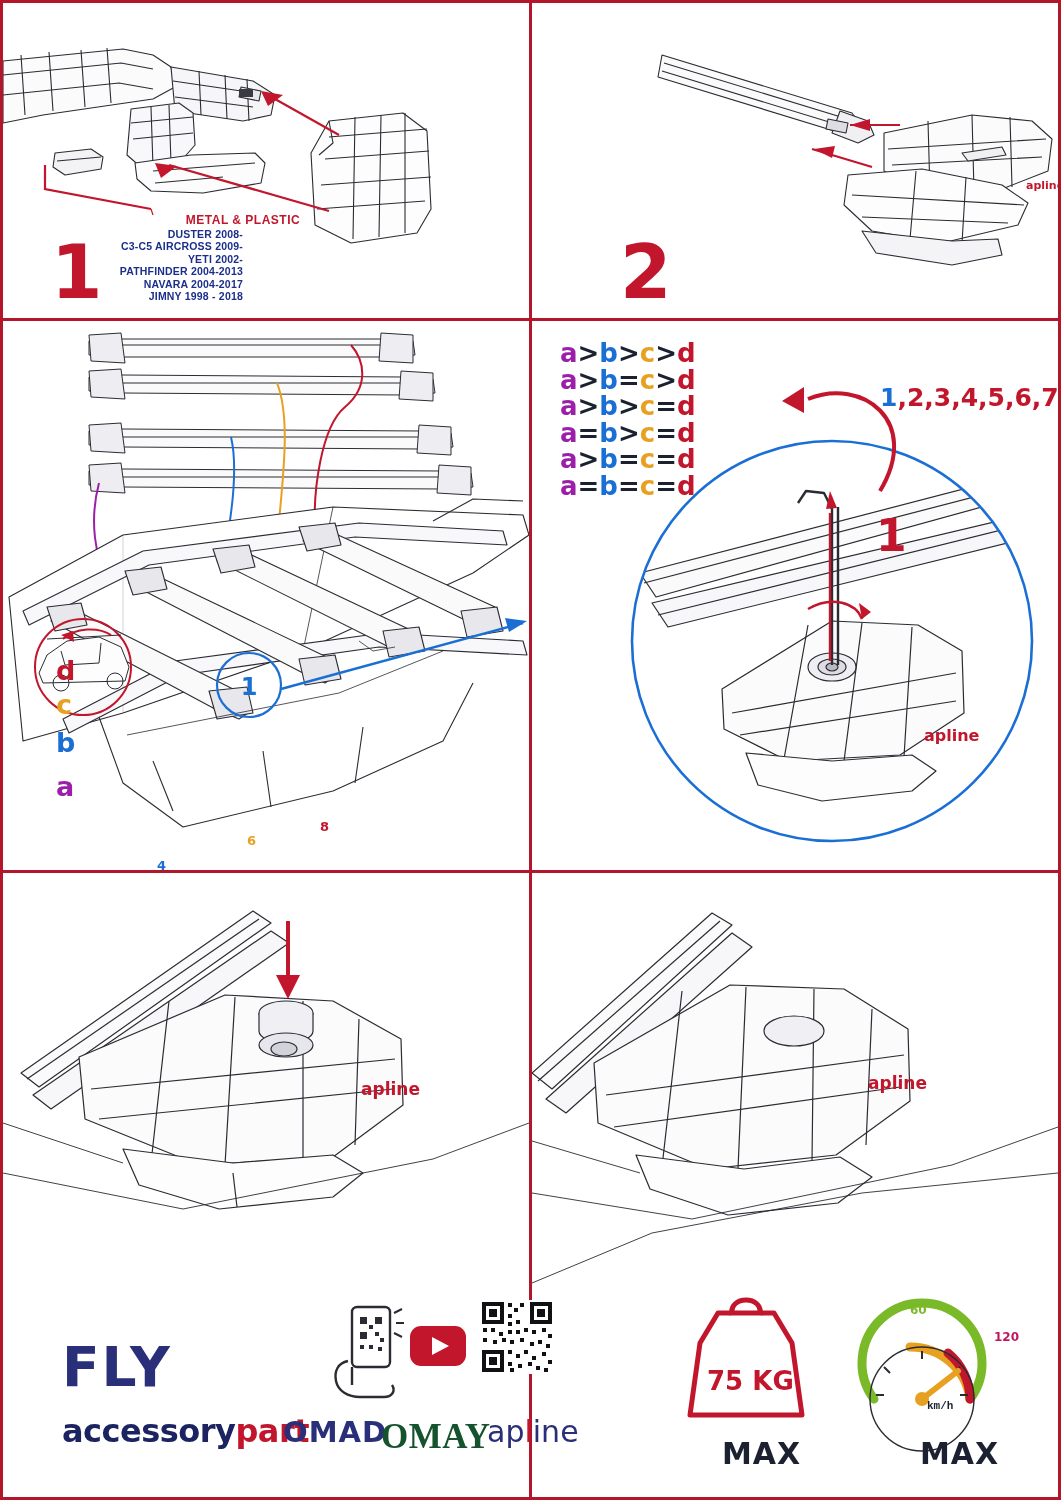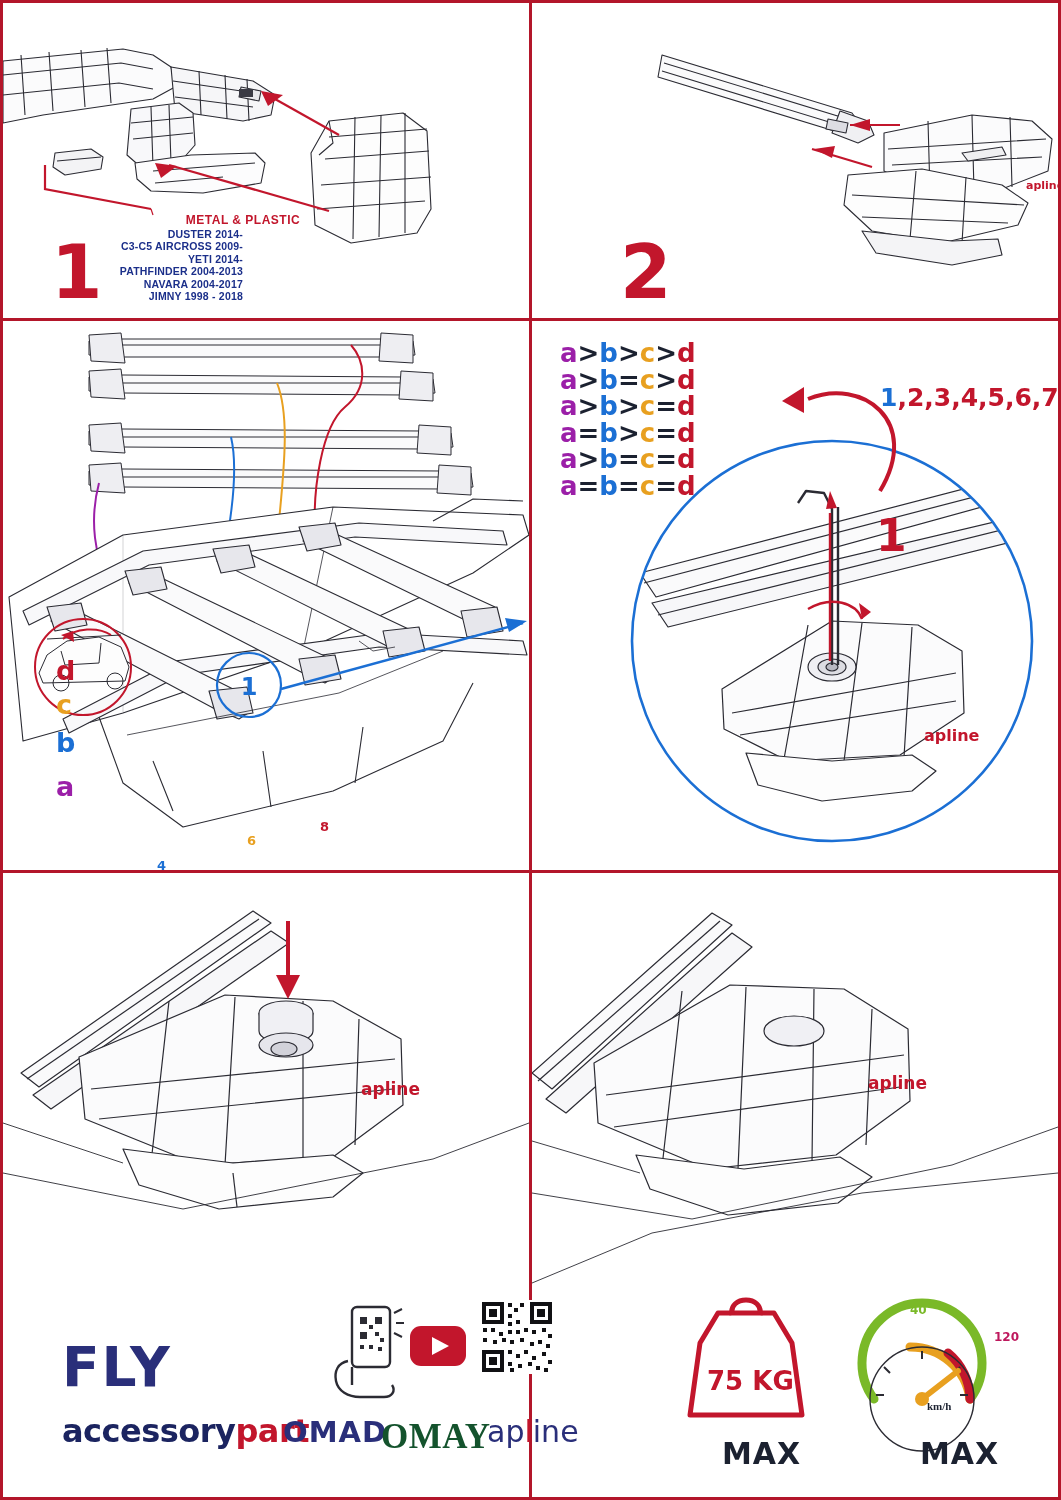--- a/index.html
+++ b/index.html
@@ -44,21 +44,21 @@
   .acc-a{color:#1b2460;}
   .acc-b{color:#c2162c;margin-top:6px;}
   .omad{position:absolute;left:283px;top:1418px;font-family:"DejaVu Sans",sans-serif;font-size:29px;font-weight:700;color:#2a2f7a;letter-spacing:1px;line-height:1;}
   .omay{position:absolute;left:381px;top:1419px;font-family:Liberation Serif, serif;font-size:35px;font-weight:700;color:#14532d;letter-spacing:.5px;line-height:1;}
   .apline{position:absolute;left:487px;top:1417px;font-family:"DejaVu Sans",sans-serif;font-size:30px;color:#2a2f7a;line-height:1;letter-spacing:0px;}
   .apline b{color:#c2162c;font-weight:400;}
 
   
   .maxlabel{position:absolute;font-family:"DejaVu Sans",sans-serif;font-size:30px;font-weight:700;color:#1b2130;letter-spacing:1px;}
   .kgtext{position:absolute;font-family:"DejaVu Sans",sans-serif;font-size:26px;font-weight:700;color:#c2162c;}
-  .kmh{position:absolute;font-family:Liberation Serif, serif;font-size:11px;font-weight:700;color:#1b2130;}
+  .kmh{position:absolute;font-family:Liberation Mono, monospace;font-size:11px;font-weight:700;color:#1b2130;}
   .spd-num{position:absolute;font-family:"DejaVu Sans",sans-serif;font-size:12px;font-weight:700;}
 </style>
 </head>
 <body>
 
 <div class="sheet">
 
   <div class="rule rule-h" style="top:0;"></div>
   <div class="rule rule-h" style="top:318px;"></div>
   <div class="rule rule-h" style="top:870px;"></div>
@@ -111,23 +111,23 @@
       </g>
 
       <g stroke="#c2162c" stroke-width="1.2" fill="none">
         <path d="M148 206 L150 212"></path>
       </g>
 
       <rect x="236" y="86" width="14" height="8" fill="#3a3a44"></rect>
     </svg>
     <div class="metal-title" style="left:140px;top:210px;width:200px;">METAL &amp; PLASTIC</div>
     <div class="metal-list" style="left:40px;top:225px;width:200px;">
-      <div>DUSTER 2014-</div>
+      <div>DUSTER 2008-</div>
       <div>C3-C5 AIRCROSS 2009-</div>
-      <div>YETI 2014-</div>
+      <div>YETI 2002-</div>
       <div>PATHFINDER 2004-2013</div>
       <div>NAVARA 2004-2017</div>
       <div>JIMNY 1998 - 2018</div>
     </div>
     <div class="stepnum" style="left:48px;top:232px;font-size:74px;">1</div>
   </div>
 
   <div class="panel" style="left:532px;top:3px;width:526px;height:315px;">
     <svg width="526" height="315" viewBox="0 0 526 315">
       <g fill="none" stroke="#2b2b33" stroke-width="1.1" stroke-linejoin="round">
@@ -487,16 +487,16 @@
         <circle cx="60" cy="96" r="7" fill="#e8a020"></circle>
       </g>
     </svg>
 
   </div>
 
   <div class="kgtext" style="left:707px;top:1366px;">75 KG</div>
   <div class="maxlabel" style="left:722px;top:1436px;">MAX</div>
   <div class="maxlabel" style="left:920px;top:1436px;">MAX</div>
   <div class="kmh" style="left:927px;top:1400px;">km/h</div>
-  <div class="spd-num" style="left:910px;top:1303px;color:#7ab928;">40</div>
+  <div class="spd-num" style="left:910px;top:1303px;color:#7ab928;">60</div>
   <div class="spd-num" style="left:994px;top:1330px;color:#be185d;">120</div>
 
 </div>
 
 </body></html>

